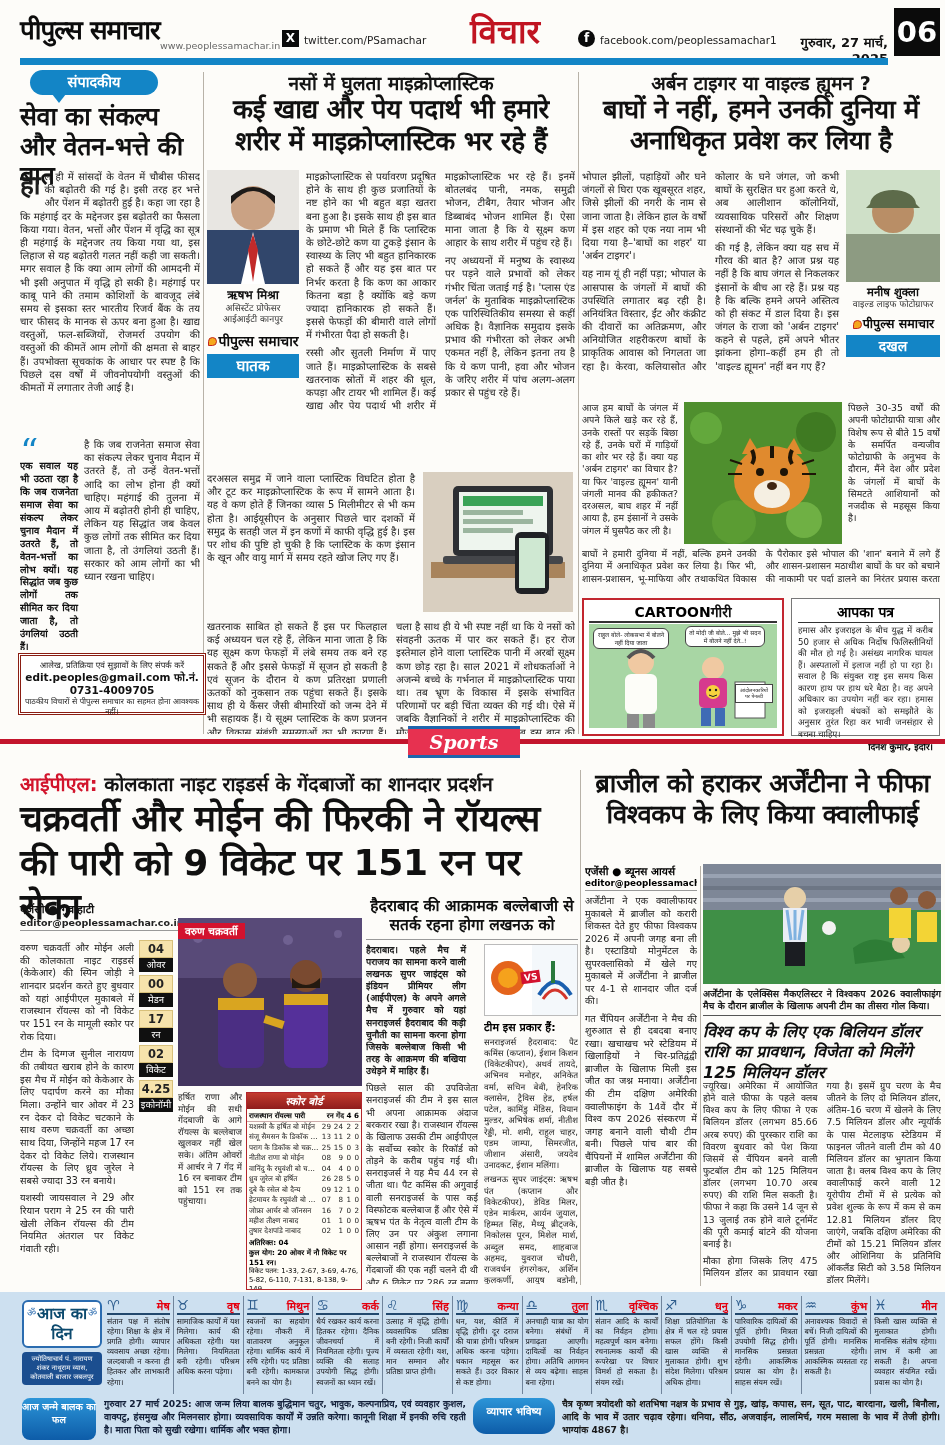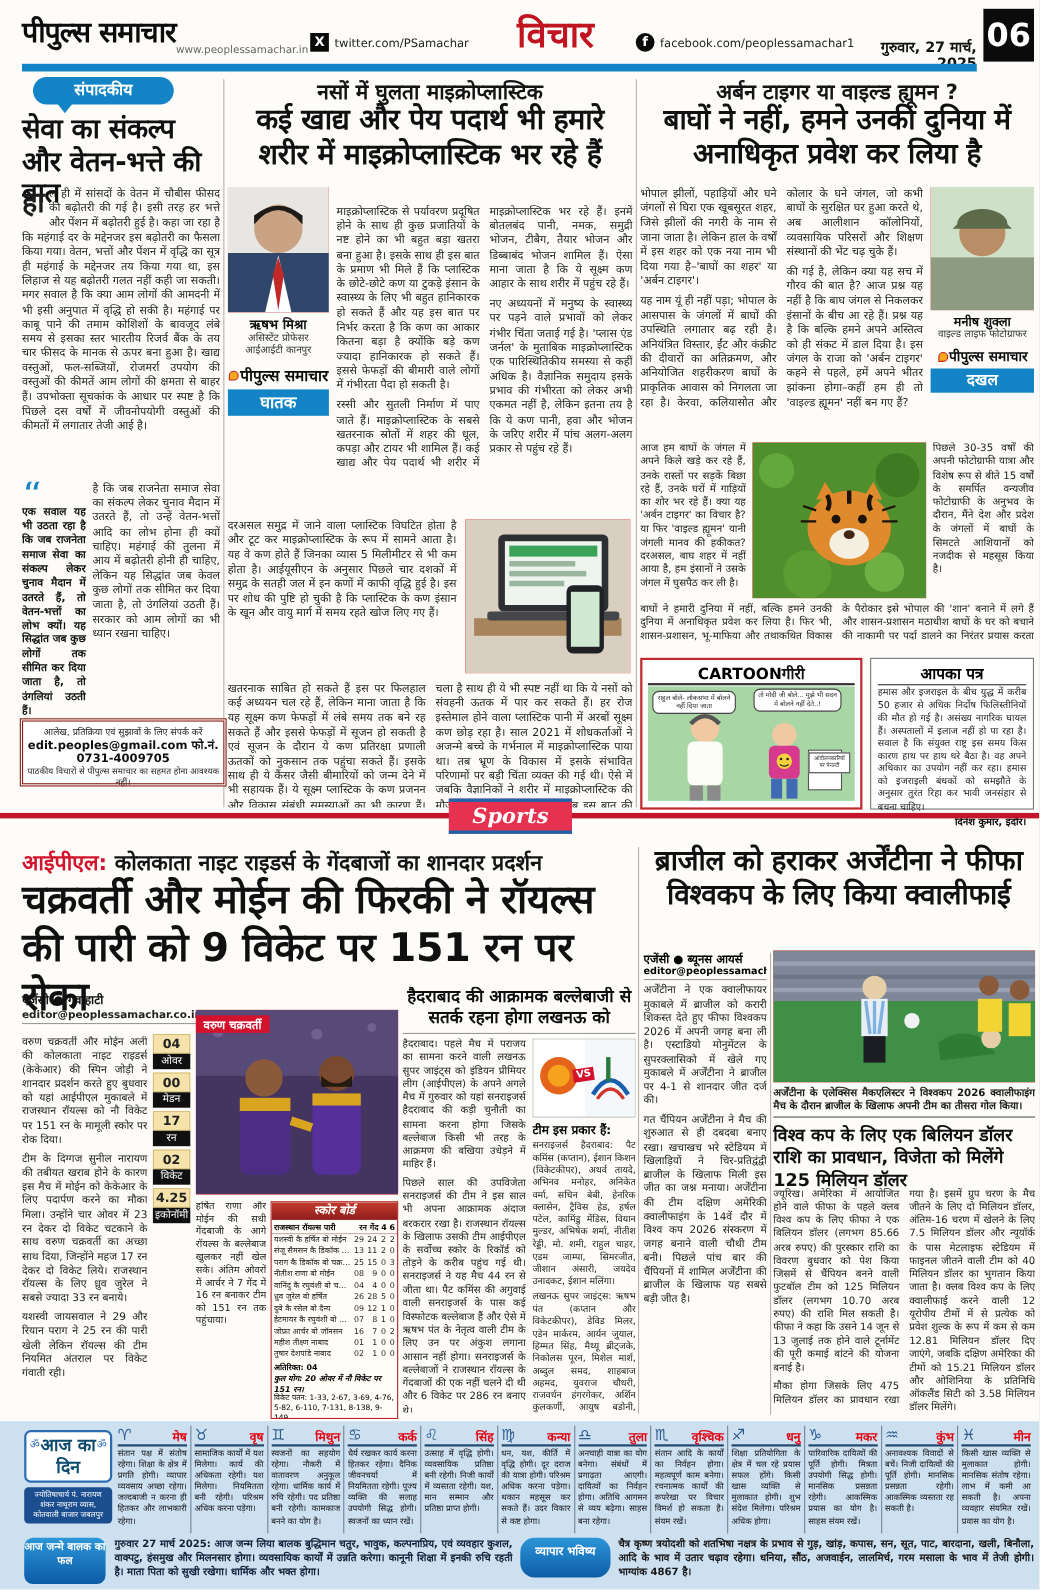--- a/index.html
+++ b/index.html
@@ -94,21 +94,21 @@
           <circle cx="46" cy="38" r="22" fill="#caa284"></circle>
           <path d="M24 34 q22,-26 44,0 l0,-8 q-22,-18 -44,0 z" fill="#1d1a18"></path>
         </svg>
       </div>
       <div class="authname">ऋषभ मिश्रा</div>
       <div class="authrole">असिस्टेंट प्रोफेसर</div>
       <div class="authrole">आईआईटी कानपुर</div>
       <div class="brandline"><span class="pin"></span><span>पीपुल्स समाचार</span></div>
       <div class="badge-blue" style="margin-top:4px;height:24px;line-height:24px;font-size:15px;">घातक</div>
     </div>
-    <div class="bt c2" style="flex:1;margin-top:16px;">
+    <div class="bt c2" style="flex:1;">
       <p style="margin:0 0 5px 0;">माइक्रोप्लास्टिक से पर्यावरण प्रदूषित होने के साथ ही कुछ प्रजातियों के नष्ट होने का भी बहुत बड़ा खतरा बना हुआ है। इसके साथ ही इस बात के प्रमाण भी मिले हैं कि प्लास्टिक के छोटे-छोटे कण या टुकड़े इंसान के स्वास्थ्य के लिए भी बहुत हानिकारक हो सकते हैं और यह इस बात पर निर्भर करता है कि कण का आकार कितना बड़ा है क्योंकि बड़े कण ज्यादा हानिकारक हो सकते हैं। इससे फेफड़ों की बीमारी वाले लोगों में गंभीरता पैदा हो सकती है।</p>
       <p style="margin:0 0 5px 0;">रस्सी और सुतली निर्माण में पाए जाते हैं। माइक्रोप्लास्टिक के सबसे खतरनाक स्रोतों में शहर की धूल, कपड़ा और टायर भी शामिल हैं। कई खाद्य और पेय पदार्थ भी शरीर में माइक्रोप्लास्टिक भर रहे हैं। इनमें बोतलबंद पानी, नमक, समुद्री भोजन, टीबैग, तैयार भोजन और डिब्बाबंद भोजन शामिल हैं। ऐसा माना जाता है कि ये सूक्ष्म कण आहार के साथ शरीर में पहुंच रहे हैं।</p>
       <p style="margin:0;">नए अध्ययनों में मनुष्य के स्वास्थ्य पर पड़ने वाले प्रभावों को लेकर गंभीर चिंता जताई गई है। 'प्लास एंड जर्नल' के मुताबिक माइक्रोप्लास्टिक एक पारिस्थितिकीय समस्या से कहीं अधिक है। वैज्ञानिक समुदाय इसके प्रभाव की गंभीरता को लेकर अभी एकमत नहीं है, लेकिन इतना तय है कि ये कण पानी, हवा और भोजन के जरिए शरीर में पांच अलग-अलग प्रकार से पहुंच रहे हैं।</p>
     </div>
   </div>
   <div class="abs" style="left:207px;top:472px;width:368px;height:144px;display:flex;gap:8px;overflow:hidden;">
     <div class="bt" style="width:208px;">दरअसल समुद्र में जाने वाला प्लास्टिक विघटित होता है और टूट कर माइक्रोप्लास्टिक के रूप में सामने आता है। यह वे कण होते हैं जिनका व्यास 5 मिलीमीटर से भी कम होता है। आईयूसीएन के अनुसार पिछले चार दशकों में समुद्र के सतही जल में इन कणों में काफी वृद्धि हुई है। इस पर शोध की पुष्टि हो चुकी है कि प्लास्टिक के कण इंसान के खून और वायु मार्ग में समय रहते खोज लिए गए हैं।</div>
     <div class="photo" style="width:150px;height:140px;">
       <svg width="150" height="140">
         <rect width="150" height="140" fill="#d9cfc0"></rect>
@@ -359,30 +359,30 @@
       </div>
         <div class="sb-row">
         <span class="n">तुषार देशपांडे नाबाद</span>
         <span class="num">02</span>
         <span class="num">1</span>
         <span class="num" style="width:8px;">0</span>
         <span class="num" style="width:8px;">0</span>
       </div>
       </div>
     <div style="font-size:7.2px;font-weight:800;padding:0 2px;">अतिरिक्त: 04</div>
-    <div style="font-size:7.2px;font-weight:800;padding:0 2px;font-style:italic;">कुल योग: 20 ओवर में नौ विकेट पर 151 रन।</div>
+    <div style="font-size:7.2px;font-weight:800;padding:0 2px;">कुल योग: 20 ओवर में नौ विकेट पर 151 रन।</div>
     <div style="font-size:6.8px;padding:0 2px;line-height:1.35;">विकेट पतन: 1-33, 2-67, 3-69, 4-76, 5-82, 6-110, 7-131, 8-138, 9-149</div>
 
   </div>
 
   <div class="abs" style="left:366px;top:897px;width:212px;height:392px;overflow:hidden;">
     <div class="ctr" style="font-size:15.5px;font-weight:900;line-height:1.25;color:#0f0f0f;border-bottom:1px solid #999;padding-bottom:3px;">हैदराबाद की आक्रामक बल्लेबाजी से सतर्क रहना होगा लखनऊ को</div>
     <div style="display:flex;gap:6px;margin-top:4px;height:340px;">
       <div class="bt" style="width:112px;font-size:9.2px;overflow:hidden;">
-        <p style="margin:0 0 5px 0;">हैदराबाद। पहले मैच में पराजय का सामना करने वाली लखनऊ सुपर जाइंट्स को इंडियन प्रीमियर लीग (आईपीएल) के अपने अगले मैच में गुरुवार को यहां सनराइजर्स हैदराबाद की कड़ी चुनौती का सामना करना होगा जिसके बल्लेबाज किसी भी तरह के आक्रमण की बखिया उधेड़ने में माहिर हैं।</p>
+        <p style="margin:0 12px 5px 0;font-weight:bold;">हैदराबाद। पहले मैच में पराजय का सामना करने वाली लखनऊ सुपर जाइंट्स को इंडियन प्रीमियर लीग (आईपीएल) के अपने अगले मैच में गुरुवार को यहां सनराइजर्स हैदराबाद की कड़ी चुनौती का सामना करना होगा जिसके बल्लेबाज किसी भी तरह के आक्रमण की बखिया उधेड़ने में माहिर हैं।</p>
         <p style="margin:0;">पिछले साल की उपविजेता सनराइजर्स की टीम ने इस साल भी अपना आक्रामक अंदाज बरकरार रखा है। राजस्थान रॉयल्स के खिलाफ उसकी टीम आईपीएल के सर्वोच्च स्कोर के रिकॉर्ड को तोड़ने के करीब पहुंच गई थी। सनराइजर्स ने यह मैच 44 रन से जीता था। पैट कमिंस की अगुवाई वाली सनराइजर्स के पास कई विस्फोटक बल्लेबाज हैं और ऐसे में ऋषभ पंत के नेतृत्व वाली टीम के लिए उन पर अंकुश लगाना आसान नहीं होगा। सनराइजर्स के बल्लेबाजों ने राजस्थान रॉयल्स के गेंदबाजों की एक नहीं चलने दी थी और 6 विकेट पर 286 रन बनाए थे।</p>
       </div>
       <div style="flex:1;overflow:hidden;">
         <div style="position:relative;width:92px;height:70px;border:1px solid #bbb;background:#fff;">
           <svg width="92" height="70">
             <rect width="45" height="70" fill="#fff"></rect>
             <circle cx="23" cy="33" r="17" fill="#e4641c"></circle>
               <circle cx="23" cy="33" r="10" fill="#f5a21c"></circle>
             <rect x="47" width="45" height="70" fill="#f4f8fb"></rect>
             <path d="M54 50 q16,-26 32,0" stroke="#1a5fae" stroke-width="4" fill="none"></path>
@@ -421,21 +421,21 @@
       <circle cx="126" cy="64" r="7" fill="#f2f2f2"></circle>
       <path d="M150 84 q20,-16 44,-2 l8,12 -50,6 z" fill="#2e7d36"></path>
       <circle cx="198" cy="80" r="9" fill="#e6cfa8"></circle>
       <rect x="186" y="44" width="22" height="30" fill="#f3d435"></rect>
       <rect x="214" y="48" width="20" height="30" fill="#f3d435"></rect>
       <circle cx="224" cy="36" r="9" fill="#8a5a3b"></circle>
       <circle cx="196" cy="32" r="9" fill="#8a5a3b"></circle>
     </svg>
   </div>
   <div class="abs bold" style="left:703px;top:988px;width:238px;font-size:9.3px;line-height:1.3;text-align:justify;border-bottom:1px solid #555;padding-bottom:3px;color:#191919;">अर्जेंटीना के एलेक्सिस मैकएलिस्टर ने विश्वकप 2026 क्वालीफाइंग मैच के दौरान ब्राजील के खिलाफ अपनी टीम का तीसरा गोल किया।</div>
-  <div class="abs" style="left:703px;top:1022px;width:238px;font-size:16px;line-height:1.28;font-weight:800;color:#0f0f0f;">विश्व कप के लिए एक बिलियन डॉलर राशि का प्रावधान, विजेता को मिलेंगे 125 मिलियन डॉलर</div>
+  <div class="abs" style="left:703px;top:1022px;width:238px;font-size:16px;line-height:1.28;font-weight:800;color:#0f0f0f;font-style:italic;">विश्व कप के लिए एक बिलियन डॉलर राशि का प्रावधान, विजेता को मिलेंगे 125 मिलियन डॉलर</div>
   <div class="abs bt c2" style="left:703px;top:1080px;width:238px;height:208px;font-size:9.2px;overflow:hidden;">
     <p style="margin:0 0 5px 0;">ज्यूरिख। अमेरिका में आयोजित होने वाले फीफा के पहले क्लब विश्व कप के लिए फीफा ने एक बिलियन डॉलर (लगभग 85.66 अरब रुपए) की पुरस्कार राशि का विवरण बुधवार को पेश किया जिसमें से चैंपियन बनने वाली फुटबॉल टीम को 125 मिलियन डॉलर (लगभग 10.70 अरब रुपए) की राशि मिल सकती है। फीफा ने कहा कि उसने 14 जून से 13 जुलाई तक होने वाले टूर्नामेंट की पूरी कमाई बांटने की योजना बनाई है।</p>
     <p style="margin:0;">मौका होगा जिसके लिए 475 मिलियन डॉलर का प्रावधान रखा गया है। इसमें ग्रुप चरण के मैच जीतने के लिए दो मिलियन डॉलर, अंतिम-16 चरण में खेलने के लिए 7.5 मिलियन डॉलर और न्यूयॉर्क के पास मेटलाइफ स्टेडियम में फाइनल जीतने वाली टीम को 40 मिलियन डॉलर का भुगतान किया जाता है। क्लब विश्व कप के लिए क्वालीफाई करने वाली 12 यूरोपीय टीमों में से प्रत्येक को प्रवेश शुल्क के रूप में कम से कम 12.81 मिलियन डॉलर दिए जाएंगे, जबकि दक्षिण अमेरिका की टीमों को 15.21 मिलियन डॉलर और ओशिनिया के प्रतिनिधि ऑकलैंड सिटी को 3.58 मिलियन डॉलर मिलेंगे।</p>
   </div>
 
   <div class="abs" style="left:0;top:1292px;width:945px;height:153px;background:#cde0f0;"></div>
   <div class="abs" style="left:22px;top:1300px;width:80px;">
     <div class="ctr" style="background:#fff;border:2px solid #2b6cb0;border-radius:6px;padding:2px 0;position:relative;">
       <span style="position:absolute;left:3px;top:3px;font-size:10px;color:#2b6cb0;">ॐ</span>
       <span style="position:absolute;right:3px;top:3px;font-size:10px;color:#2b6cb0;">ॐ</span>

